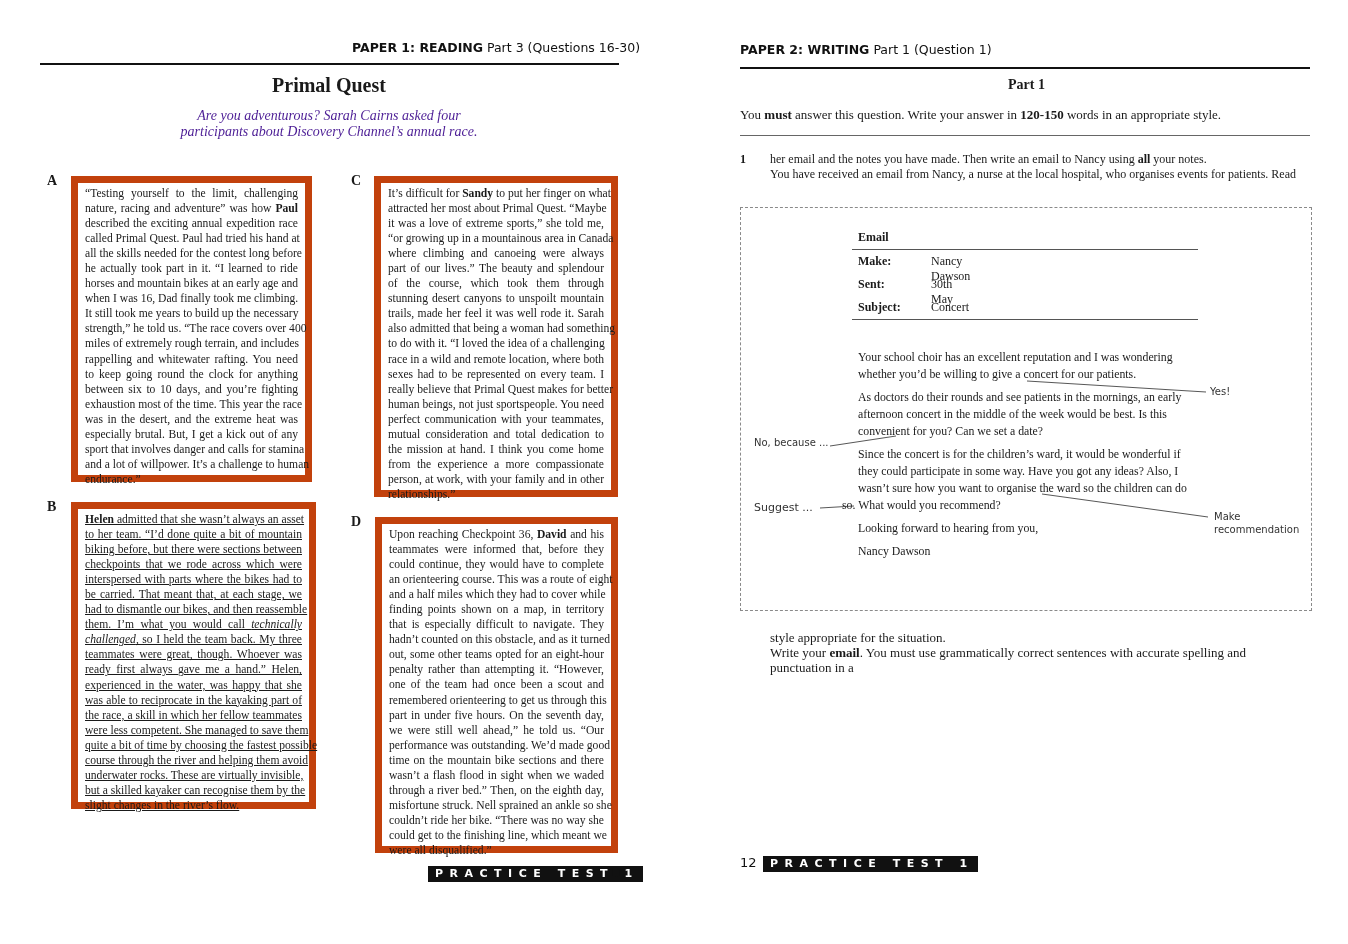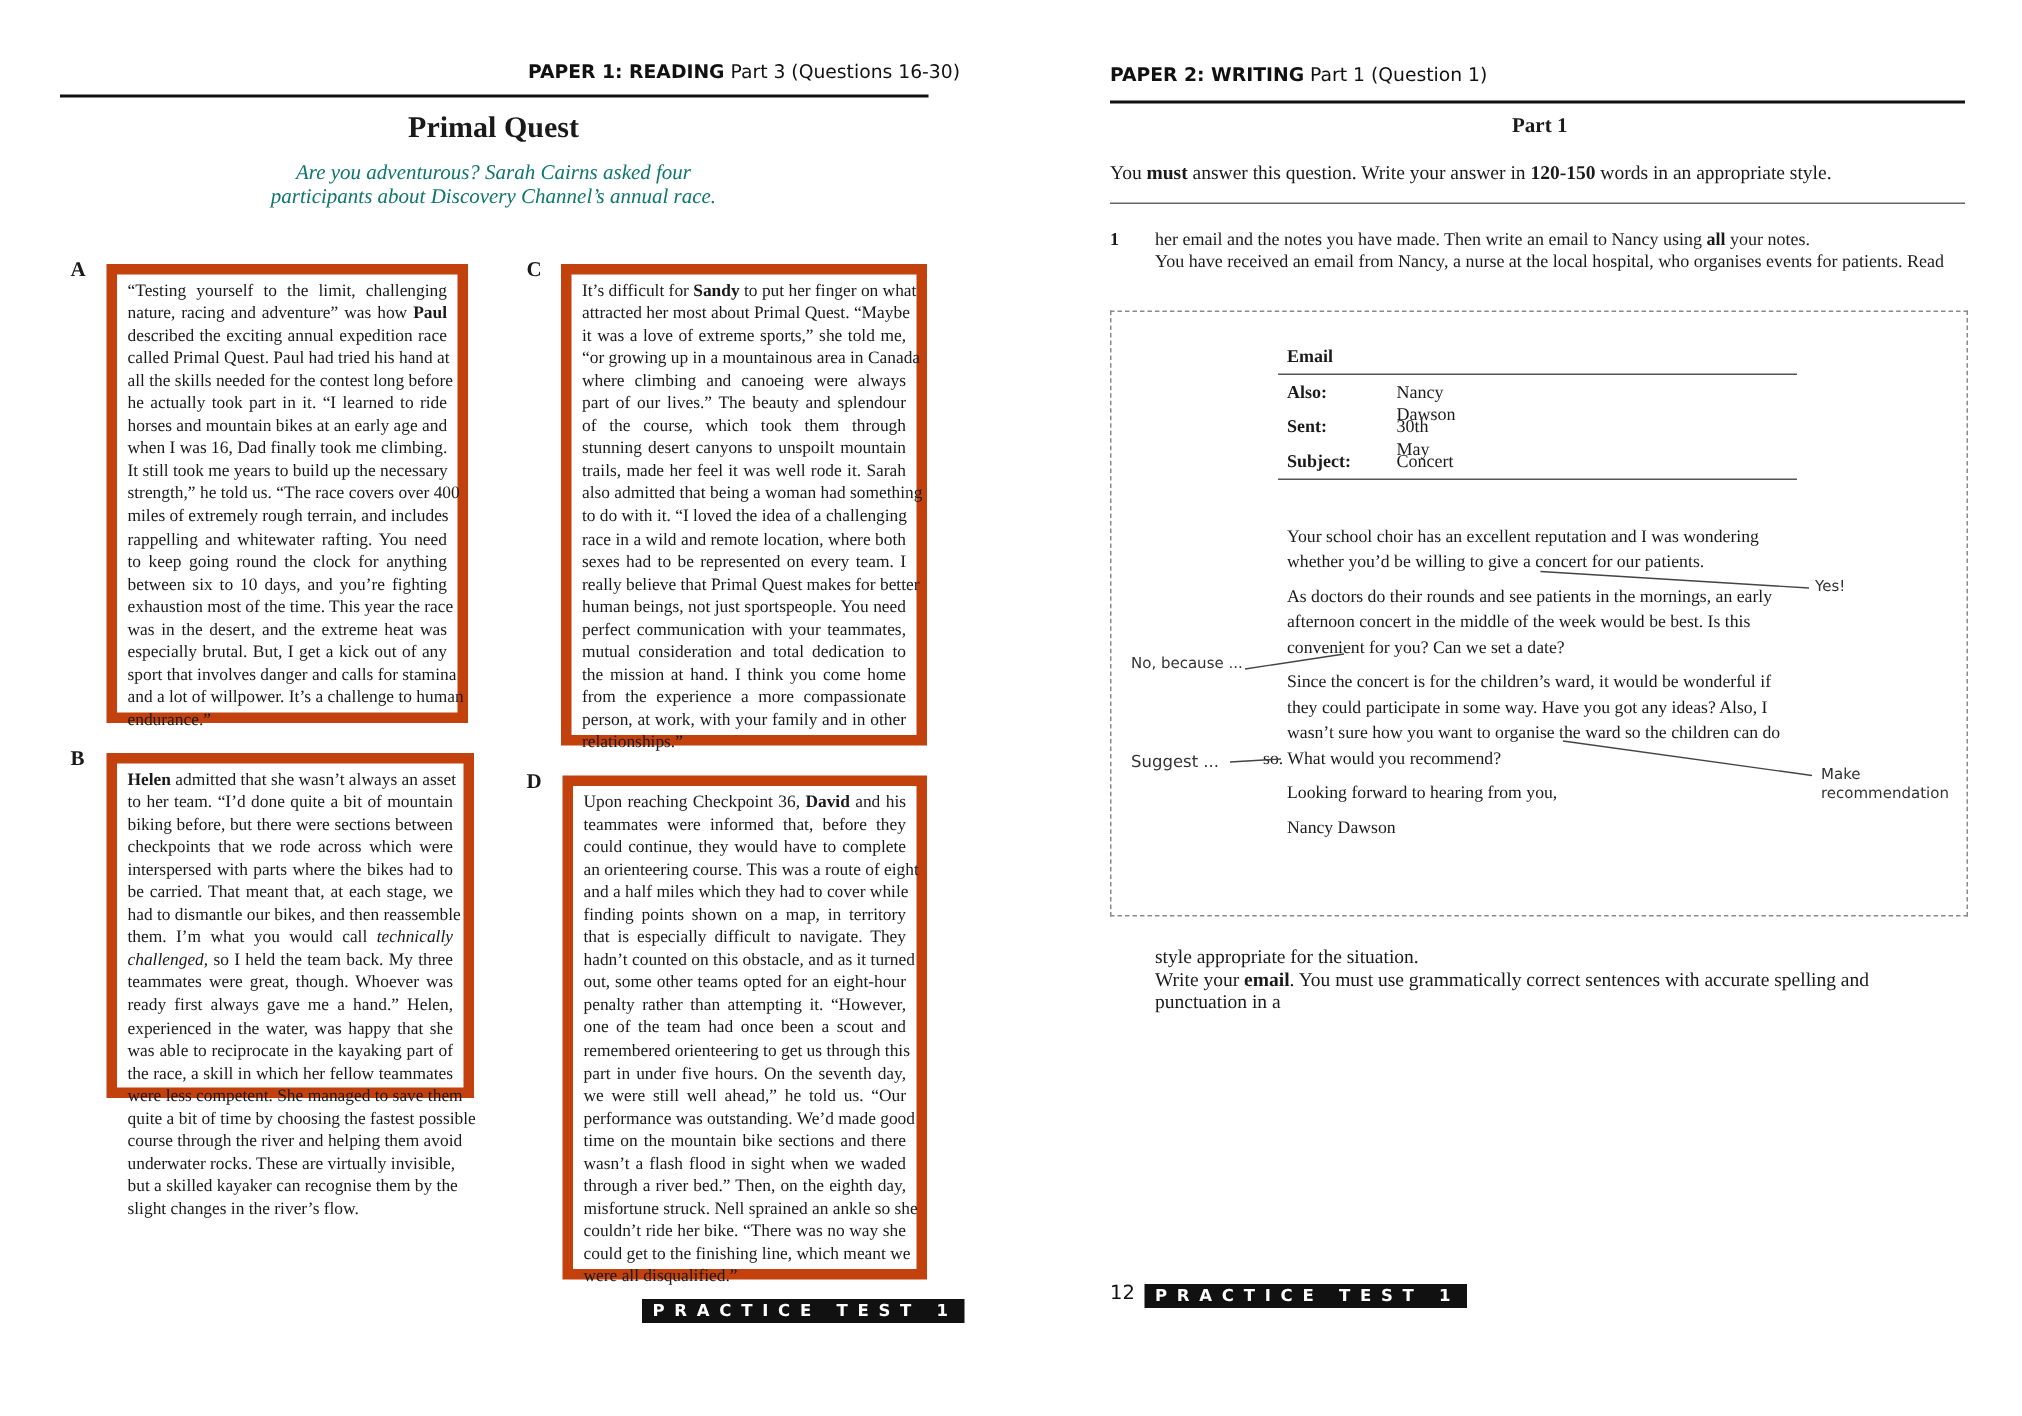--- a/index.html
+++ b/index.html
@@ -7,21 +7,21 @@
   .page { position:absolute; top:0; height:944px; }
   .left-page { left:0; width:674px; }
   .right-page { left:674px; width:674px; }
 
   .running-head { position:absolute; font-family:"DejaVu Sans", sans-serif; font-size:12.5px; color:#111; white-space:nowrap; }
   .running-head b { font-weight:bold; }
   .rule-thick { position:absolute; height:2px; background:#111; }
   .rule-thin { position:absolute; height:1px; background:#444; }
 
   .title { position:absolute; left:40px; width:578px; top:74px; text-align:center; font-size:20px; font-weight:bold; }
-  .subtitle { position:absolute; left:40px; width:578px; top:108px; text-align:center; font-size:14px; font-style:italic; line-height:16px; color:#0f766e; }
+  .subtitle { position:absolute; left:40px; width:578px; top:108px; text-align:center; font-size:14px; font-style:italic; line-height:16px; color:#4c1d95; }
 
   .letter { position:absolute; font-weight:bold; font-size:14px; }
   .box { position:absolute; border:7px solid #c2410c; padding:3px 7px 2px 7px; font-size:11.6px; line-height:15.05px; text-align:justify; text-align-last:justify; box-sizing:border-box; }
   .box .ln { display:block; text-align:justify; text-align-last:justify; white-space:nowrap; }
   .box .ln.last { text-align-last:left; }
 
   .footer-badge { position:absolute; background:#111; color:#fff; font-family:"DejaVu Sans", sans-serif; font-weight:bold; font-size:11px; letter-spacing:6.5px; padding:1px 4px 1px 7px; white-space:nowrap; line-height:14px; }
   .page-num { position:absolute; font-family:"DejaVu Sans", sans-serif; font-size:13px; color:#111; }
 
   .part-heading { position:absolute; font-weight:bold; font-size:14px; }
@@ -71,21 +71,21 @@
       <span class="ln">between six to 10 days, and you’re fighting</span>
       <span class="ln">exhaustion most of the time. This year the race</span>
       <span class="ln">was in the desert, and the extreme heat was</span>
       <span class="ln">especially brutal. But, I get a kick out of any</span>
       <span class="ln">sport that involves danger and calls for stamina</span>
       <span class="ln">and a lot of willpower. It’s a challenge to human</span>
       <span class="ln last">endurance.”</span>
     </div>
 
   <div class="letter" style="left:47px; top:499px;">B</div>
-  <div class="box" id="box-B" style="left:71px; top:502px; width:245px; height:230px;">
+  <div class="box" id="box-B" style="left:71px; top:502px; width:245px; height:307px;text-decoration:underline;">
       <span class="ln"><b>Helen</b> admitted that she wasn’t always an asset</span>
       <span class="ln">to her team. “I’d done quite a bit of mountain</span>
       <span class="ln">biking before, but there were sections between</span>
       <span class="ln">checkpoints that we rode across which were</span>
       <span class="ln">interspersed with parts where the bikes had to</span>
       <span class="ln">be carried. That meant that, at each stage, we</span>
       <span class="ln">had to dismantle our bikes, and then reassemble</span>
       <span class="ln">them. I’m what you would call <i>technically</i></span>
       <span class="ln"><i>challenged</i>, so I held the team back. My three</span>
       <span class="ln">teammates were great, though. Whoever was</span>
@@ -174,21 +174,21 @@
   <div class="q-text" style="left:96px; top:152px; width:540px;">
     <div><span>her email and the notes you have made. Then write an email to Nancy using </span><b>all</b><span> your notes.</span></div>
     <div>You have received an email from Nancy, a nurse at the local hospital, who organises events for patients. Read</div>
   </div>
 
   <div class="email-frame" style="left:66px; top:207px; width:570px; height:402px;"></div>
 
   <div class="email-head">
     <span class="lbl" style="left:184px; top:230px;">Email</span>
     <div class="rule-thin" style="left:178px; top:249px; width:346px; background:#555;"></div>
-    <span class="lbl" style="left:184px; top:254px;">Also:</span>
+    <span class="lbl" style="left:184px; top:254px;">Make:</span>
     <span class="val" style="left:257px; top:254px;">Nancy Dawson</span>
     <span class="lbl" style="left:184px; top:277px;">Sent:</span>
     <span class="val" style="left:257px; top:277px;">30th May</span>
     <span class="lbl" style="left:184px; top:300px;">Subject:</span>
     <span class="val" style="left:257px; top:300px;">Concert</span>
     <div class="rule-thin" style="left:178px; top:319px; width:346px; background:#555;"></div>
   </div>
 
   <div class="email-body">
     <p style="left:184px; top:349px;">Your school choir has an excellent reputation and I was wondering</p>

